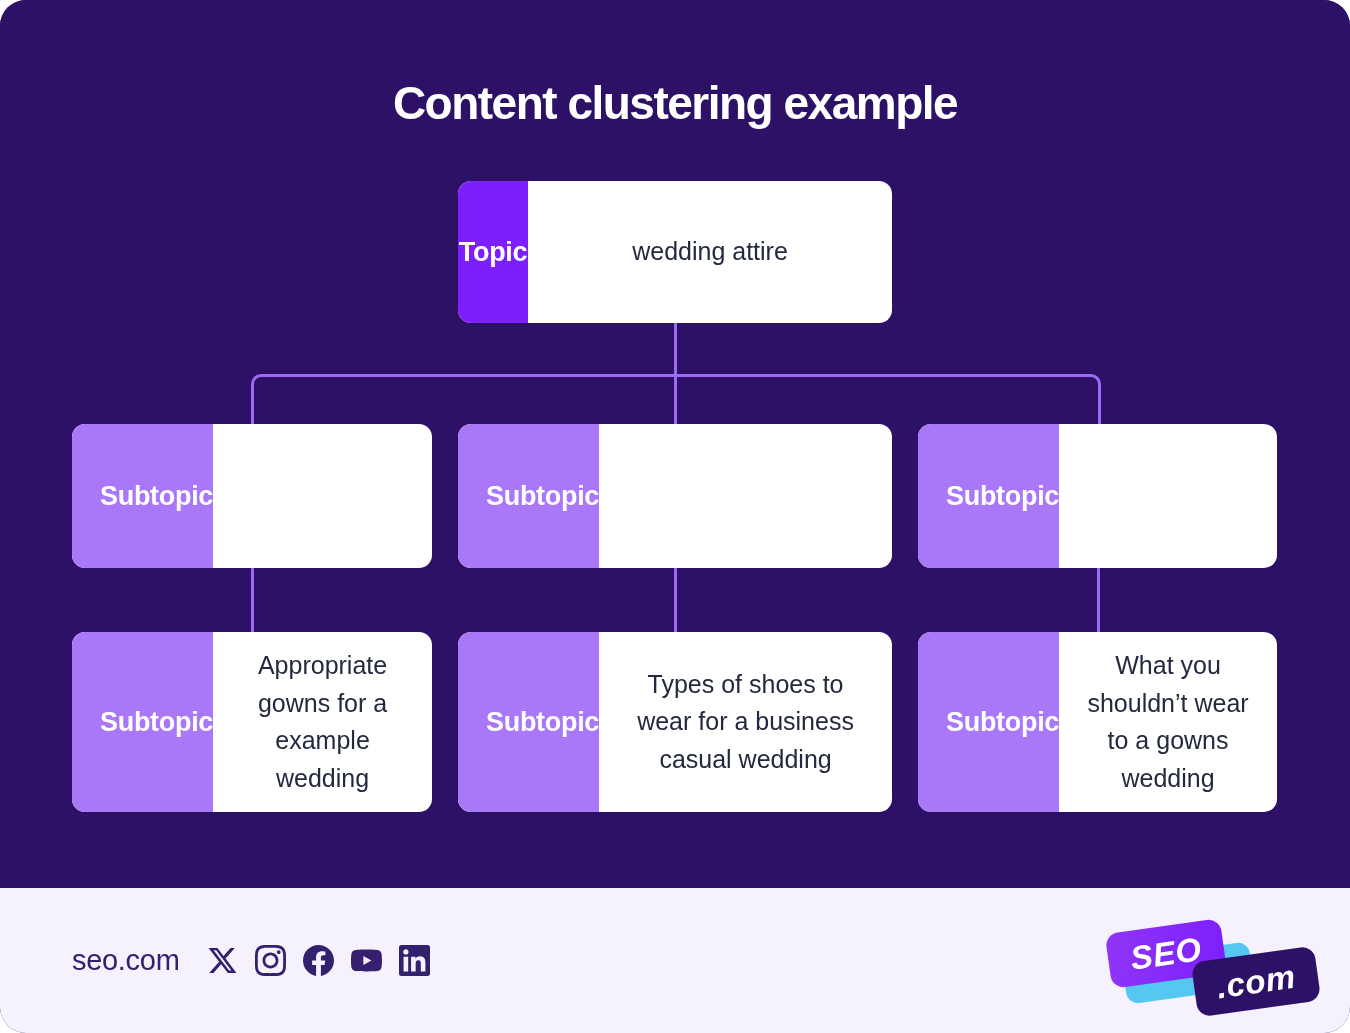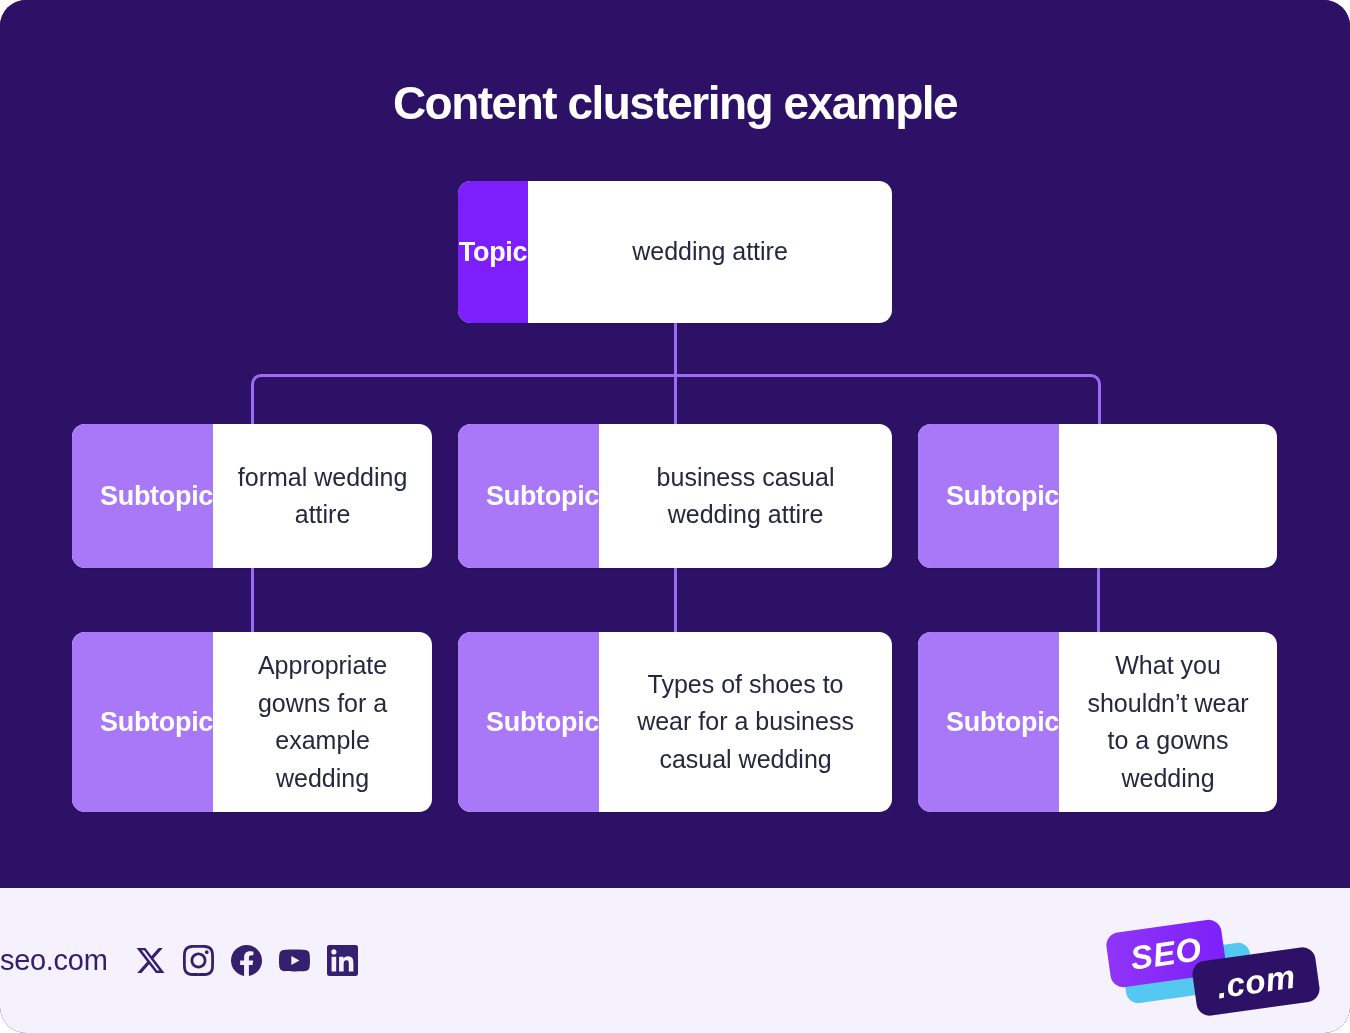--- a/index.html
+++ b/index.html
@@ -100,20 +100,21 @@
   .footer {
     position: absolute;
     left: 0; top: 888px;
     width: 1350px;
     height: 145px;
     background: #f5f1fd;
     display: flex;
     align-items: center;
   }
   .site-label {
+    margin-left: 72px;
     color: #34206e;
     font-size: 29px;
     letter-spacing: -0.3px;
   }
   .social-row {
     display: flex;
     align-items: center;
     gap: 14px;
     margin-left: 26px;
   }
@@ -189,25 +190,23 @@
     <div class="conn conn-vert v-mid-2"></div>
     <div class="conn conn-vert v-mid-3"></div>
 
     <div class="node topic-box">
       <div class="node-header topic">Topic</div>
       <div class="node-body">wedding attire</div>
     </div>
 
     <div class="node r1c1">
       <div class="node-header subtopic">Subtopic</div>
-      <div class="node-body">formal wedding attire</div>
     </div>
     <div class="node r1c2">
       <div class="node-header subtopic">Subtopic</div>
-      <div class="node-body">business casual wedding attire</div>
     </div>
     <div class="node r1c3">
       <div class="node-header subtopic">Subtopic</div>
     </div>
 
     <div class="node r2c1">
       <div class="node-header subtopic">Subtopic</div>
       <div class="node-body">Appropriate gowns for a example wedding</div>
     </div>
     <div class="node r2c2">

